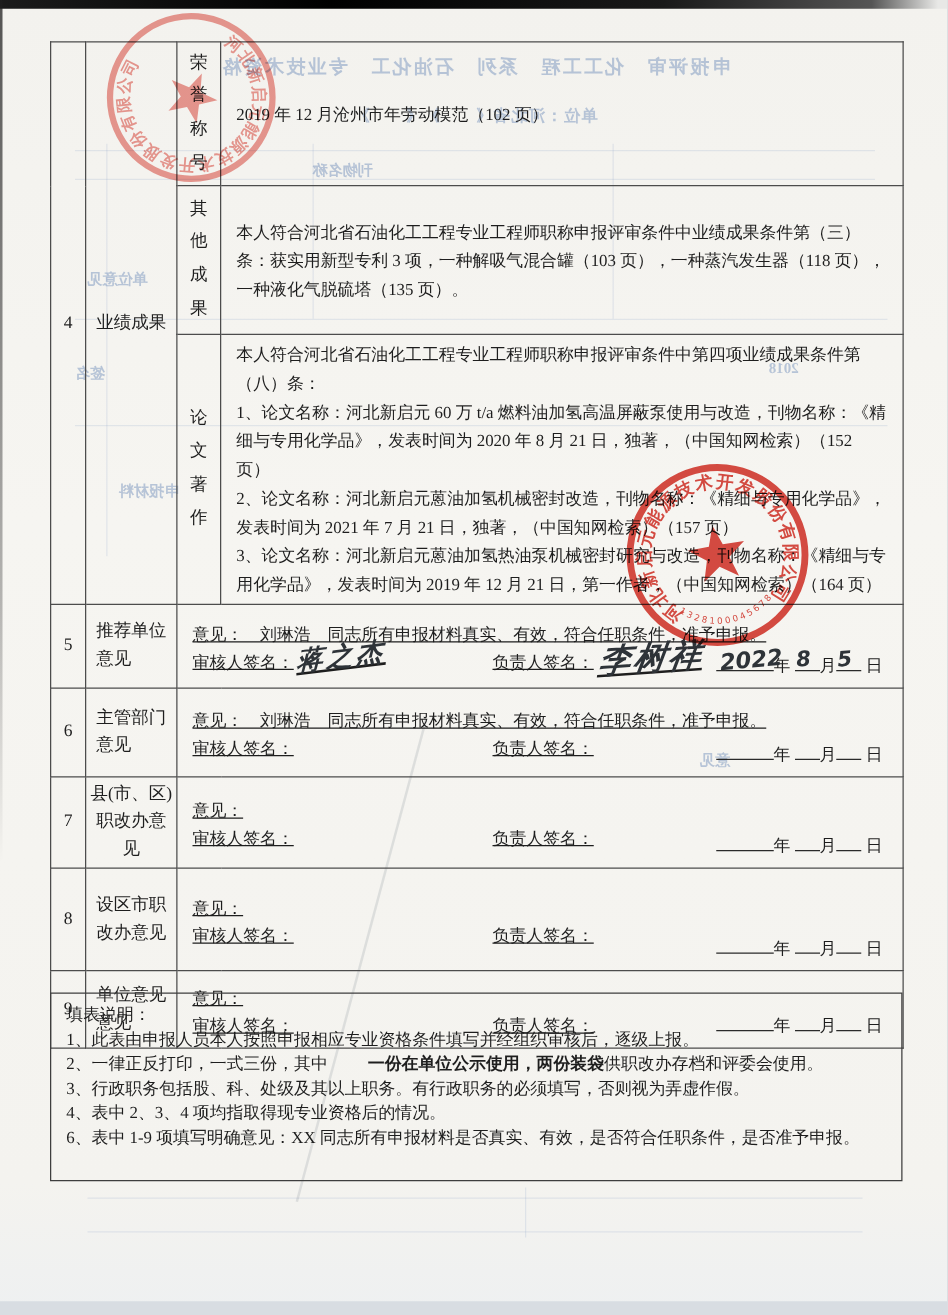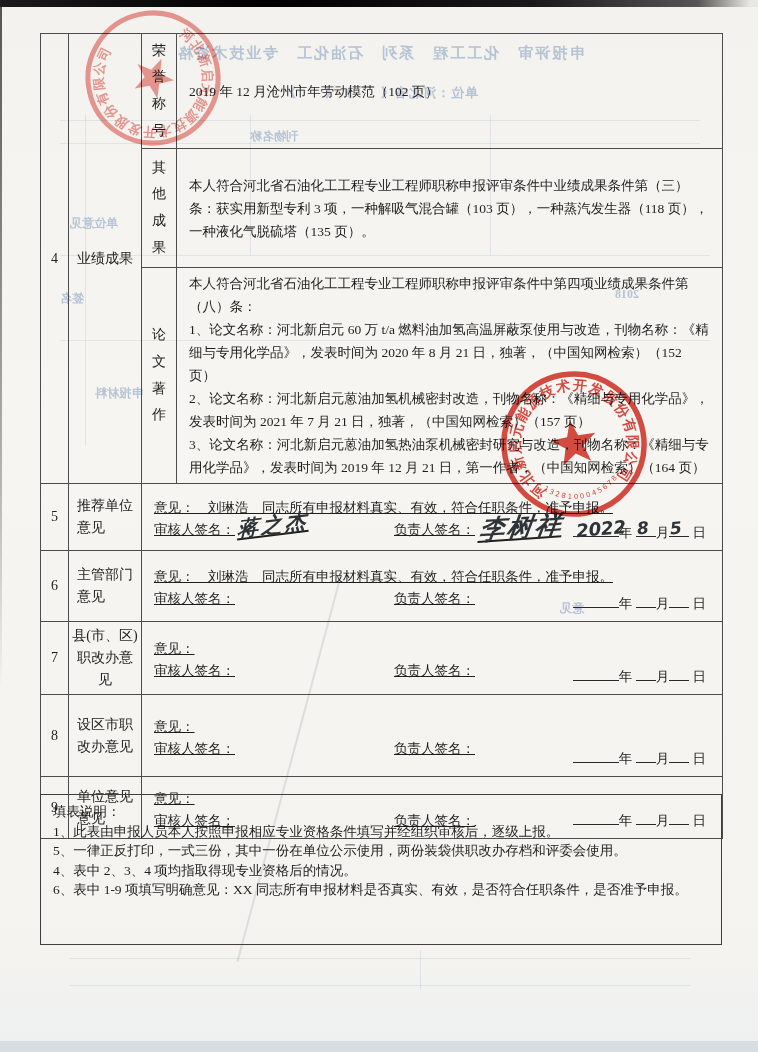--- a/index.html
+++ b/index.html
@@ -210,21 +210,22 @@
           <span class="blank sm"></span><span>月</span><span class="blank sm"></span> <span>日</span>
         </div>
       </td>
     </tr>
   </tbody>
     </table>
 
   <div class="notes-box">
     <div>填表说明：</div>
     <div class="note-line"><span>1、此表由申报人员本人按照申报相应专业资格条件填写并经组织审核后，逐级上报。</span></div>
-    <div class="note-line"><span>5、一律正反打印，一式三份，其中</span><span style="font-weight: normal;">一份在单位公示使用，两份装袋</span><span>供职改办存档和评委会使用。</span></div>
+    <div class="note-line"><span>2、一律正反打印，一式三份，其中</span><span style="font-weight: bold; margin-left: 32px;">一份在单位公示使用，两份装袋</span><span>供职改办存档和评委会使用。</span></div>
+    <div class="note-line"><span>3、行政职务包括股、科、处级及其以上职务。有行政职务的必须填写，否则视为弄虚作假。</span></div>
     <div class="note-line"><span>4、表中 2、3、4 项均指</span><span style="font-weight: normal;">取得现专业资格后</span><span>的情况。</span></div>
     <div class="note-line"><span>6、表中 1-9 项填写明确意见：XX 同志所有申报材料是否真实、有效，是否符合任职条件，是否准予申报。</span></div>
   </div>
 
   <svg class="seal" style="left:65px;top:-10px;opacity:.55;" width="180" height="180" viewBox="0 0 180 180">
     <g transform="translate(88,88) rotate(168)" fill="none">
       <circle r="65" stroke="#e0493e" stroke-width="5"></circle>
       <path d="M0,-21 L4.9,-6.8 L20,-6.5 L8,2.6 L12.3,17 L0,8.4 L-12.3,17 L-8,2.6 L-20,-6.5 L-4.9,-6.8 Z" fill="#e0493e" stroke="none"></path>
       <path id="sealArc1" d="M -35.4,35.4 A 50,50 0 1 1 35.4,35.4" fill="none"></path>
       <text font-size="13" font-weight="bold" fill="#e0493e" letter-spacing="1" font-family="Liberation Serif, serif">

